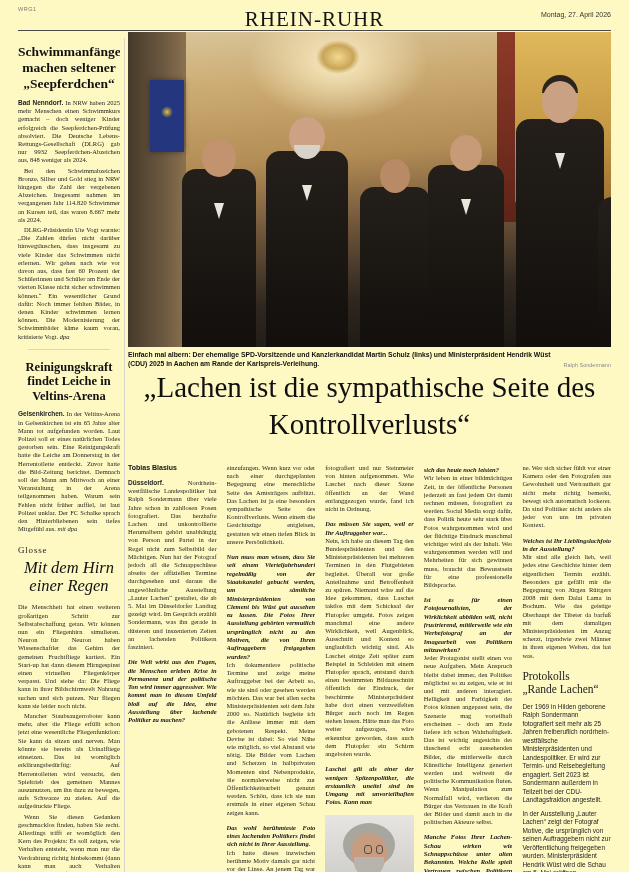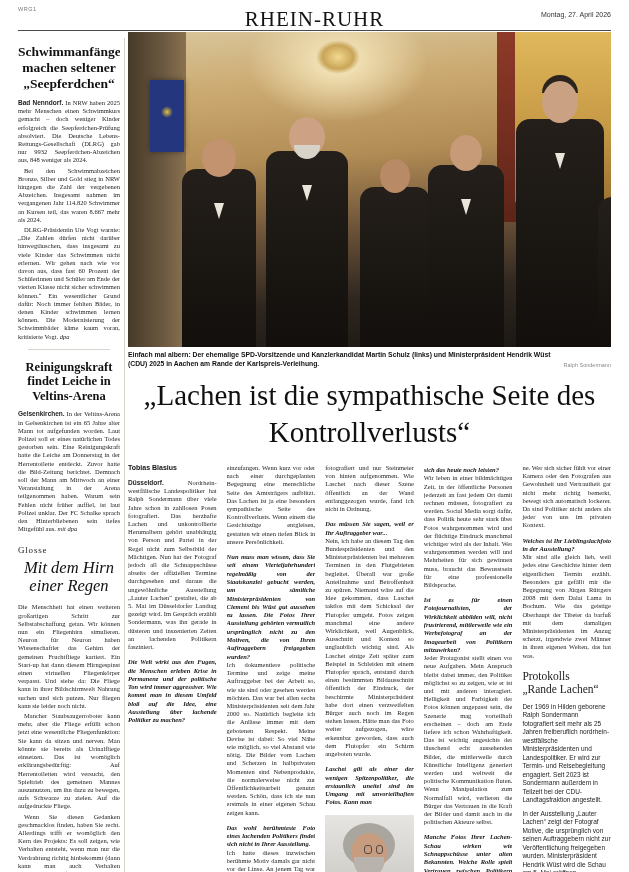--- a/index.html
+++ b/index.html
@@ -1,19 +1,19 @@
 <!DOCTYPE html>
 <html lang="de"><head>
 <meta charset="utf-8">
 <style>
   * { margin:0; padding:0; box-sizing:border-box; }
   html,body { background:#9a9a9a; }
   #page {
     position:relative; width:629px; height:872px; margin:0 auto;
-    background:#ffffff; color:#1b1b1b; overflow:hidden;
+    background:#fef9c3; color:#1b1b1b; overflow:hidden;
     font-family:"Liberation Serif", serif;
   }
   
   .edition { position:absolute; left:18px; top:6px; font:5.5px "Liberation Sans",sans-serif; color:#777; letter-spacing:.5px; }
   .section-title { position:absolute; left:0; right:0; top:7px; text-align:center; font:21px "Liberation Serif",serif; letter-spacing:1px; color:#141414; }
   .page-date { position:absolute; right:18px; top:11px; font:7px "Liberation Sans",sans-serif; color:#333; }
   .header-rule { position:absolute; left:18px; right:18px; top:30px; border-top:1px solid #4a4a4a; }
   .rail-vrule { position:absolute; left:124px; top:38px; bottom:0; border-left:1px solid #d8d5cf; }
 
   
@@ -59,21 +59,21 @@
   .f5 { left:388px; width:88px; height:228px; }
   .f5 .head { top:-38px; width:36px; height:42px; background:#caa183; }
   .f5 .hair { position:absolute; left:50%; transform:translateX(-50%); top:-44px; width:36px; height:18px; border-radius:18px 18px 0 0; background:#2b241d; }
   .f6 { left:470px; width:60px; height:150px; }
 
   .caption-wrap { position:absolute; left:128px; top:351px; width:483px; }
   .caption { font:bold 6.8px/8.6px "Liberation Sans",sans-serif; color:#111; padding-right:60px; }
   .credit { position:absolute; right:0; bottom:0; font:5.5px "Liberation Sans",sans-serif; color:#8a8a8a; }
 
   
-  .headline { position:absolute; left:128px; top:377px; width:483px; text-align:center;
+  .headline { position:absolute; left:128px; top:369px; width:483px; text-align:center;
     font:29px/37px "Liberation Serif",serif; color:#101010; }
 
   
   #body-grid { position:absolute; left:128px; top:464px; width:483px; height:408px;
     display:grid; grid-template-columns:repeat(5,1fr); column-gap:10px; overflow:hidden; }
   .col { overflow:hidden; }
   .subhead { font:12.5px/14px "Liberation Serif",serif; text-align:center; color:#151515; margin:2px 0 10px; }
   .byline { font:bold 7px "Liberation Sans",sans-serif; color:#111; margin:0 0 8px; }
   .q { font:bold italic 6.5px/8.3px "Liberation Serif",serif; text-align:justify; margin-top:7px; color:#161616; }
 

